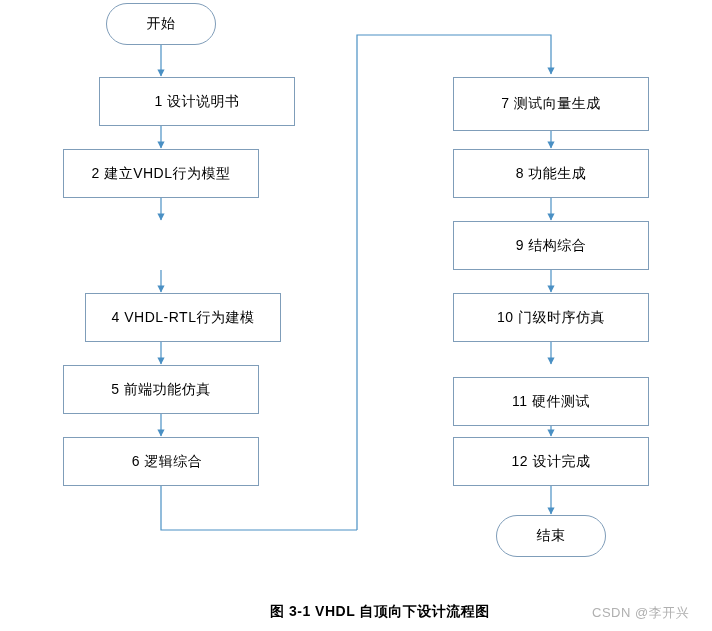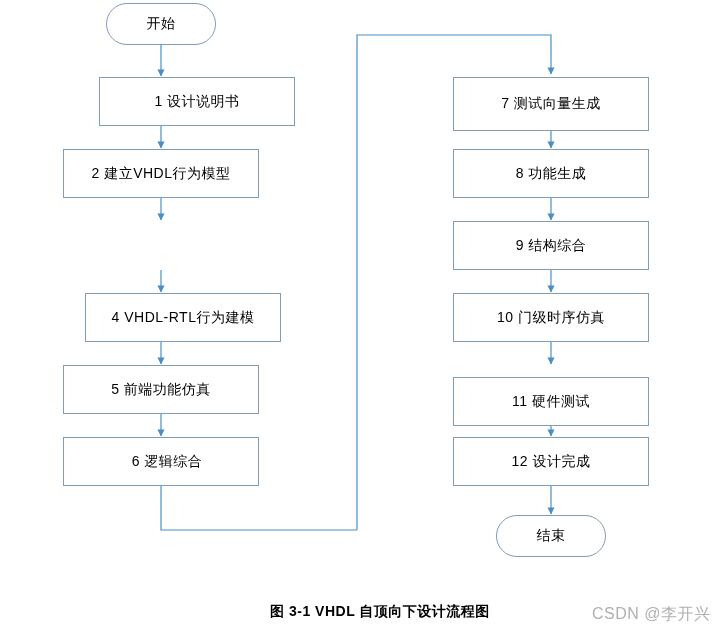--- a/index.html
+++ b/index.html
@@ -41,21 +41,21 @@
     left: 0;
     width: 712px;
     text-align: center;
     font-size: 14px;
     font-weight: bold;
     color: #000000;
     letter-spacing: 0.5px;
   }
   .watermark {
     position: absolute;
-    font-size: 16px;
+    font-size: 13px;
     color: #b0b0b0;
     letter-spacing: 0.5px;
     white-space: nowrap;
   }
   svg.conn {
     position: absolute;
     left: 0;
     top: 0;
     width: 712px;
     height: 631px;

